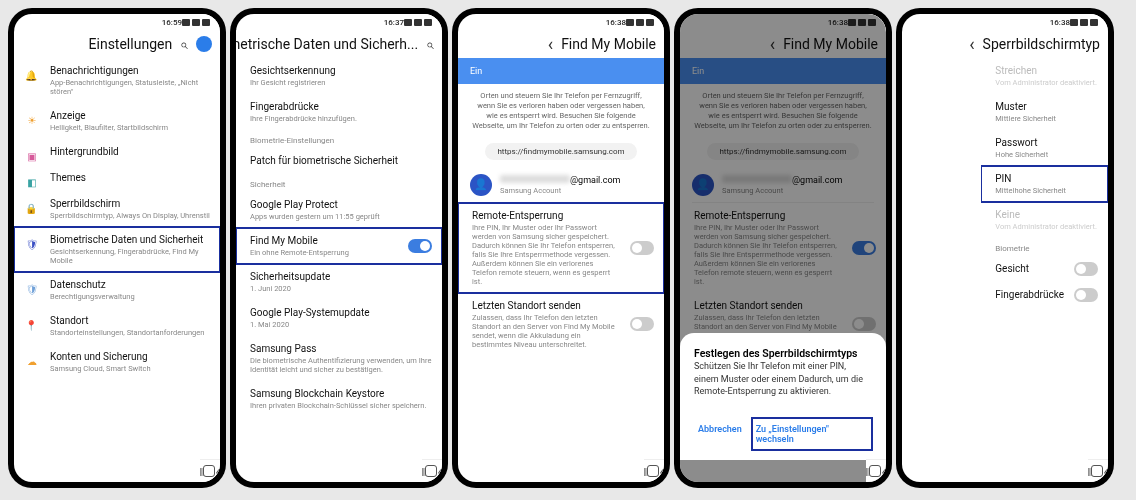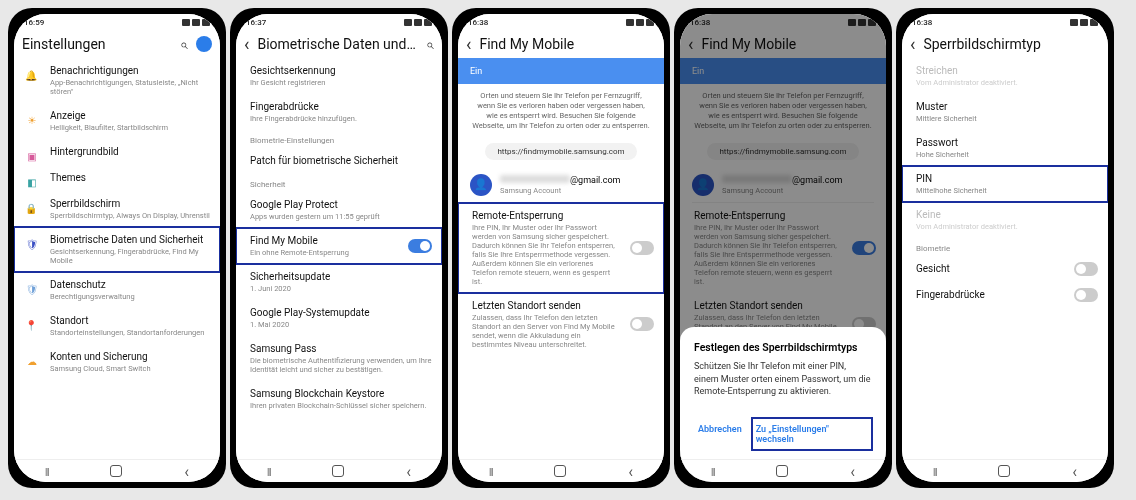--- a/index.html
+++ b/index.html
@@ -1,17 +1,17 @@
 <!DOCTYPE html>
 <html><head>
 <meta charset="utf-8">
 <style>
 body { margin: 0; padding: 8px; background: #e8e8e8; font-family: -apple-system, "Segoe UI", Roboto, Arial, sans-serif; display: flex; gap: 4px; }
 .phone { width: 218px; height: 480px; background: #000; border-radius: 24px; padding: 6px; box-sizing: border-box; position: relative; flex-shrink: 0; }
-.screen { width: 100%; height: 100%; background: #fff; border-radius: 32px; overflow: hidden; display: flex; flex-direction: column; position: relative; font-size: 9px; }
+.screen { width: 100%; height: 100%; background: #fff; border-radius: 18px; overflow: hidden; display: flex; flex-direction: column; position: relative; font-size: 9px; align-items: flex-end; }
 .overlay { position: absolute; inset: 0; background: rgba(0,0,0,0.45); z-index: 5; border-radius: 18px; }
 .statusbar { height: 16px; display: flex; justify-content: space-between; align-items: center; padding: 0 10px; font-size: 8px; color: #222; background: #fff; font-weight: 500; }
 .status-icons { display: flex; gap: 2px; align-items: center; }
 .wifi,.sig,.batt { width: 8px; height: 7px; background: #333; border-radius: 1px; }
 .appbar { height: 28px; display: flex; align-items: center; padding: 0 8px; gap: 8px; background: #fff; }
 .appbar-title { flex: 1; font-size: 14px; color: #111; font-weight: 400; white-space: nowrap; overflow: hidden; text-overflow: ellipsis; }
 .icon-back::before { content: "‹"; font-size: 18px; color: #333; line-height: 1; }
 .icon-search::before { content: "⌕"; font-size: 14px; color: #333; transform: scaleX(-1); display:inline-block;}
 .avatar { width: 16px; height: 16px; border-radius: 50%; background: #2b7de9; display:inline-block;}
 .content { flex: 1; overflow-y: hidden; background: #fff; }
@@ -32,21 +32,21 @@
 .url-pill { margin: 4px auto 8px; background: #f2f2f2; border-radius: 12px; padding: 4px 12px; font-size: 8px; color: #333; width: max-content; }
 .account { display: flex; align-items: center; gap: 8px; padding: 6px 12px; }
 .account-avatar { width: 22px; height: 22px; border-radius: 50%; background: #2b54c5; color: #fff; display: flex; align-items: center; justify-content: center; font-size: 11px; }
 .row-toggle { padding-right: 44px; }
 .navbar { height: 22px; display: flex; justify-content: space-around; align-items: center; background: #fff; border-top: 1px solid #eee; }
 .nav-btn { color: #555; font-size: 11px; }
 .nav-recent::before { content: "|||"; letter-spacing: -1px; font-size: 9px; }
 .nav-home { width: 10px; height: 10px; border: 1.5px solid #555; border-radius: 3px; }
 .nav-back::before { content: "‹"; font-size: 16px; }
 .dialog { position: absolute; left: 0; right: 0; bottom: 22px; background: #fff; border-radius: 14px 14px 0 0; padding: 14px 14px 10px; z-index: 10; }
-.dialog-title { font-size: 10.5px; font-weight: 600; margin-bottom: 6px; }
+.dialog-title { font-size: 10.5px; font-weight: 600; margin-bottom: 0; }
 .dialog-text { font-size: 9px; color: #333; line-height: 1.4; }
 .dialog-actions { display: flex; justify-content: space-between; margin-top: 20px; gap: 6px; }
 .dialog-btn { font-size: 9px; color: #2b7de9; font-weight: 600; padding: 6px 4px; }
 .dialog-btn.primary { outline: 2px solid #1a2f9e; outline-offset: -1px; }
 .blur { filter: blur(2px); background: #ddd; color: transparent; border-radius: 2px; display: inline-block; width: 70px; height: 8px; }
 .divider { height: 1px; background: #eee; margin: 0 12px; }
 </style>
 </head>
 <body>
 
@@ -269,21 +269,21 @@
           </div>
           <div class="row noicon row-toggle">
             <div class="row-title">Letzten Standort senden</div>
             <div class="row-sub">Zulassen, dass Ihr Telefon den letzten Standort an den Server von Find My Mobile sendet, wenn die Akkuladung ein bestimmtes Niveau unterschreitet.</div>
             <span class="toggle"></span>
           </div>
         </div>
     </div>
     <div class="dialog">
       <div class="dialog-title">Festlegen des Sperrbildschirmtyps</div>
-      <div class="dialog-text">Schützen Sie Ihr Telefon mit einer PIN, einem Muster orten einem Passwort, um die Remote-Entsperrung zu aktivieren.</div>
+      <div class="dialog-text">Schützen Sie Ihr Telefon mit einer PIN, einem Muster oder einem Dadurch, um die Remote-Entsperrung zu aktivieren.</div>
       <div class="dialog-actions">
         <div class="dialog-btn">Abbrechen</div>
         <div class="dialog-btn primary">Zu „Einstellungen" wechseln</div>
       </div>
     </div>
     <div class="navbar" style="position:relative;z-index:10;background:#fff">
       <span class="nav-btn nav-recent"></span>
       <span class="nav-home"></span>
       <span class="nav-btn nav-back"></span>
     </div>

